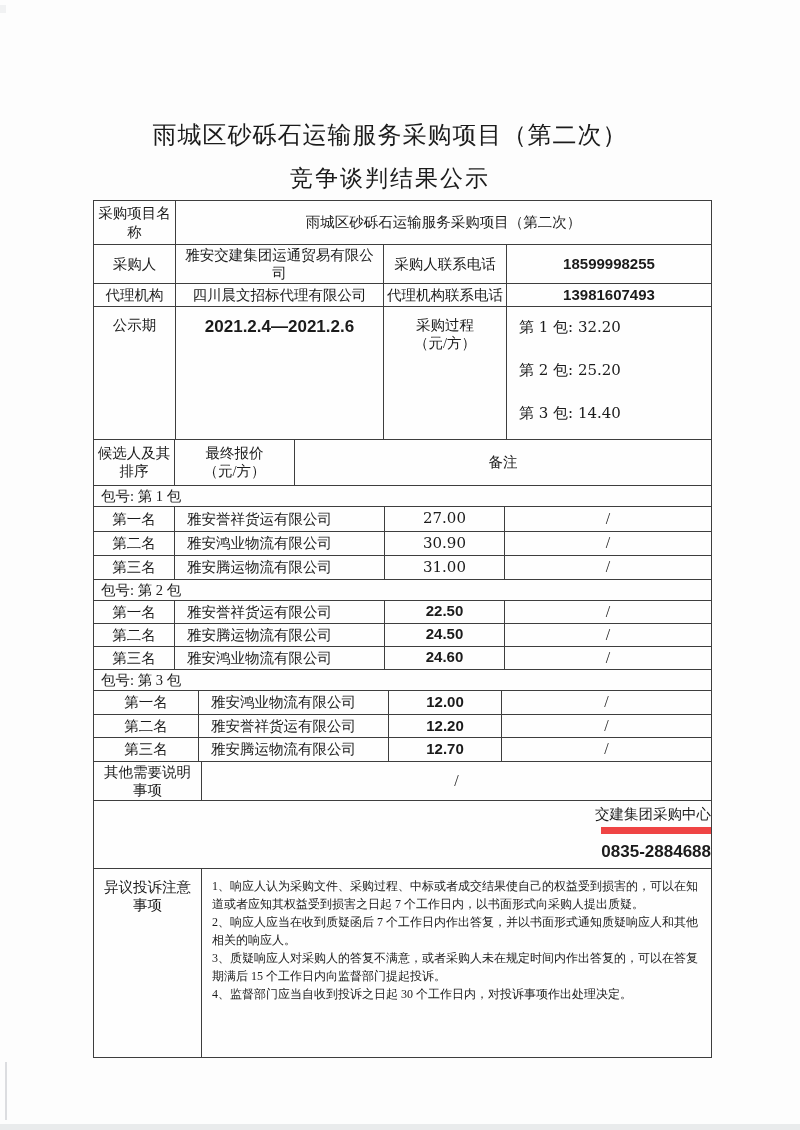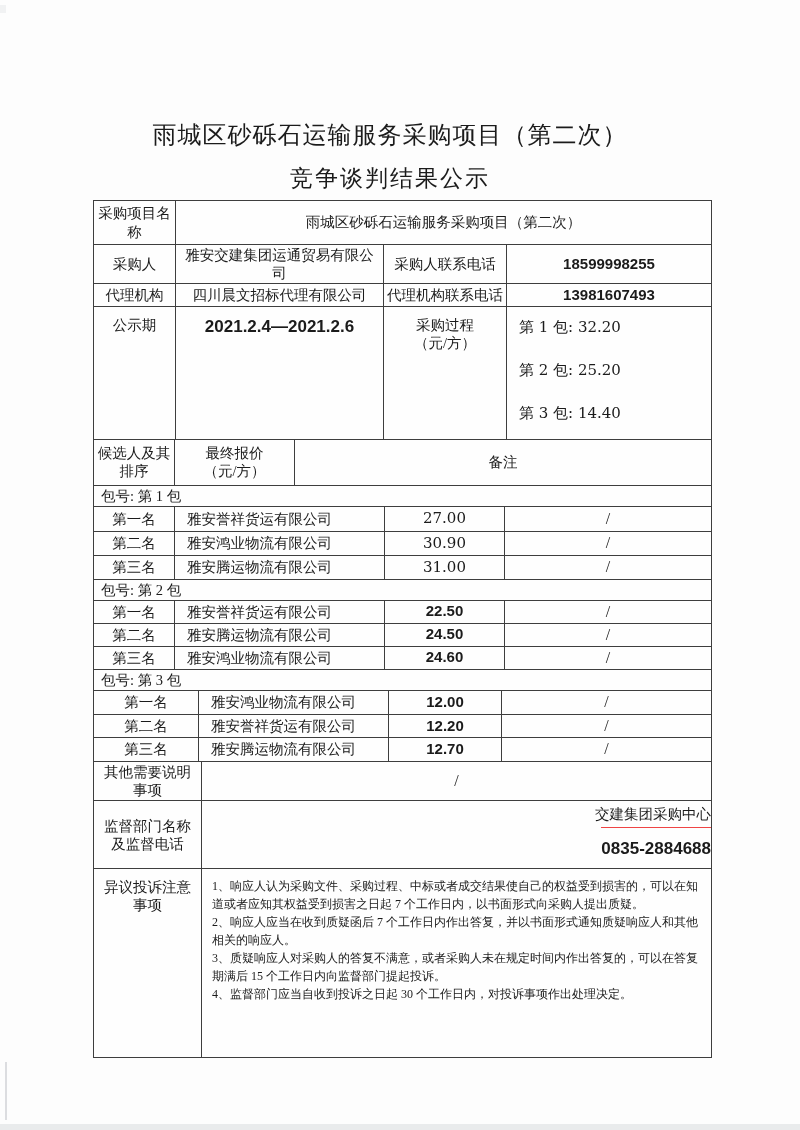--- a/index.html
+++ b/index.html
@@ -58,21 +58,21 @@
             align-items:flex-start;text-align:left;padding-left:10px;line-height:1.5;}
 
   
   .caps{align-items:flex-start;text-align:left;justify-content:space-between;
         padding:11px 4px 16px 12px;gap:24px;}
   .capline{font-family:"DejaVu Serif","Liberation Serif",serif;font-size:15px;}
 
   
   .sup{padding:0;align-items:flex-end;justify-content:flex-start;}
   .supname{min-height:26px;display:flex;align-items:center;justify-content:center;}
-  .supphone{flex:1;border-top:1px solid #ef4444;display:flex;align-items:center;justify-content:center;
+  .supphone{flex:1;border-top:7px solid #ef4444;display:flex;align-items:center;justify-content:center;
             font-family:"Liberation Sans","DejaVu Sans",sans-serif;font-weight:700;font-size:17px;}
 
   
   .obj{align-items:flex-start;text-align:left;justify-content:flex-start;
        padding:8px 8px 6px 10px;font-size:12px;line-height:18px;}
   .obj p{margin:0;}
 
   .slash{font-size:16px;}
 
   
@@ -200,21 +200,20 @@
       <div class="c cc3 num">12.70</div>
       <div class="c cc4 slash">/</div>
     </div>
 
     <div class="r" style="min-height:38px">
       <div class="c d1">其他需要说明事项</div>
       <div class="c d2 slash">/</div>
     </div>
 
     <div class="r" style="min-height:67px">
-      <div class="c d1">监督部门名称及监督电话</div>
       <div class="c d2 sup">
         <div class="supname">交建集团采购中心</div>
         <div class="supphone">0835-2884688</div>
       </div>
     </div>
 
     <div class="r" style="min-height:188px">
       <div class="c d1 top">异议投诉注意事项</div>
       <div class="c d2 obj">
         <p>1、响应人认为采购文件、采购过程、中标或者成交结果使自己的权益受到损害的，可以在知道或者应知其权益受到损害之日起 7 个工作日内，以书面形式向采购人提出质疑。</p>

